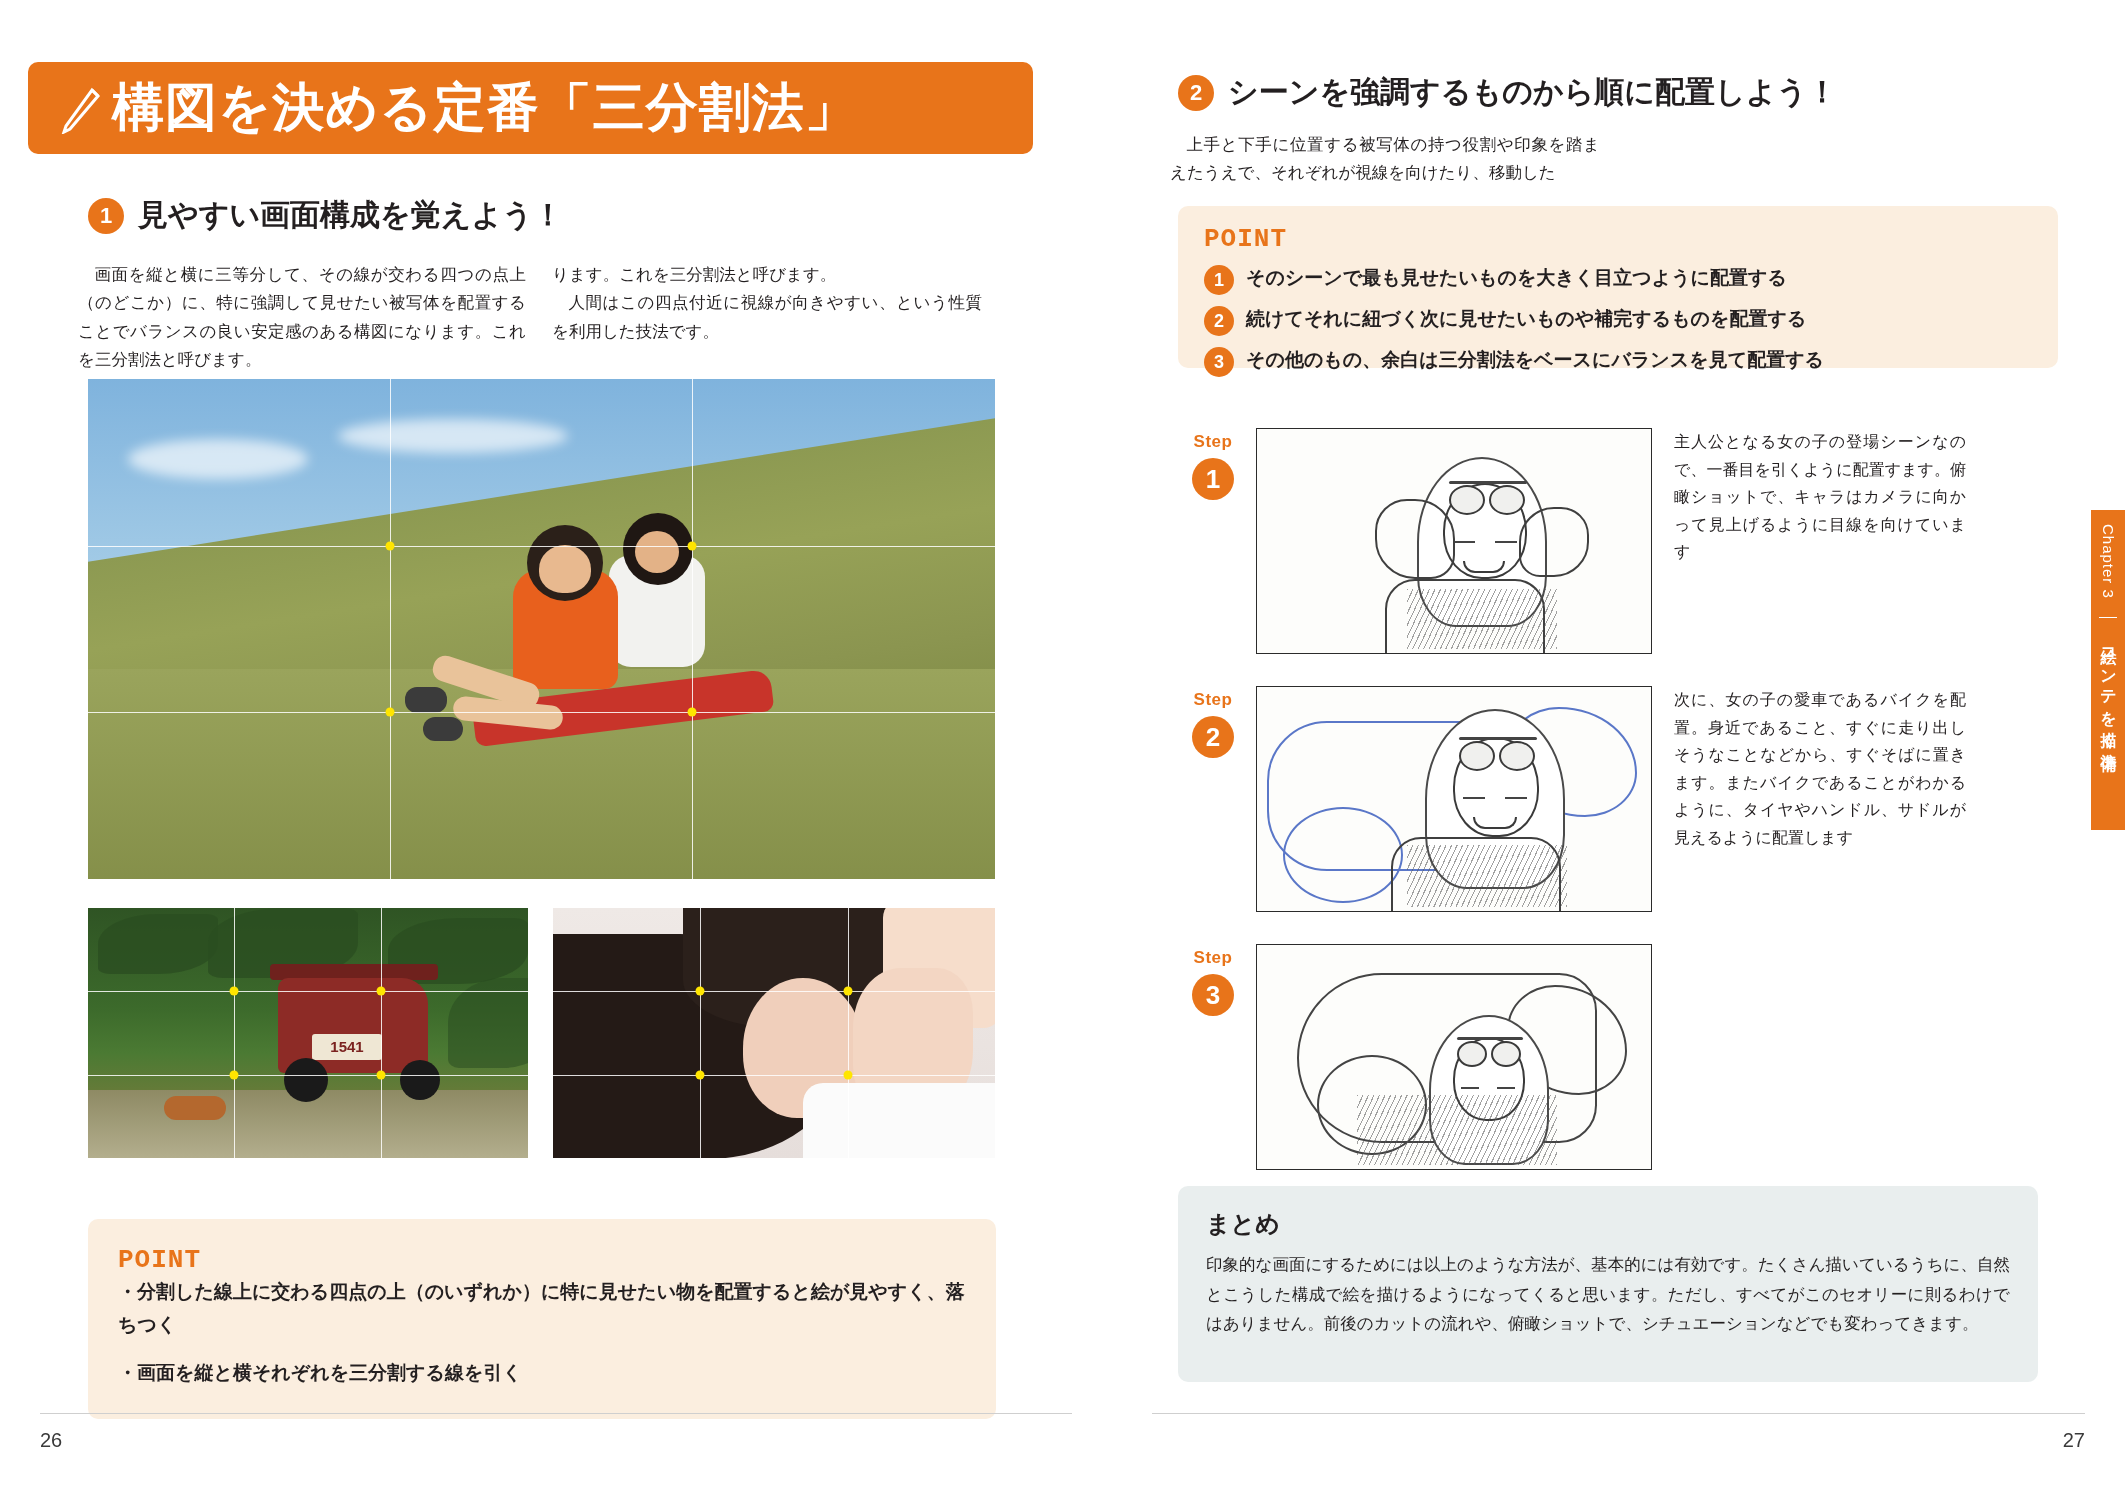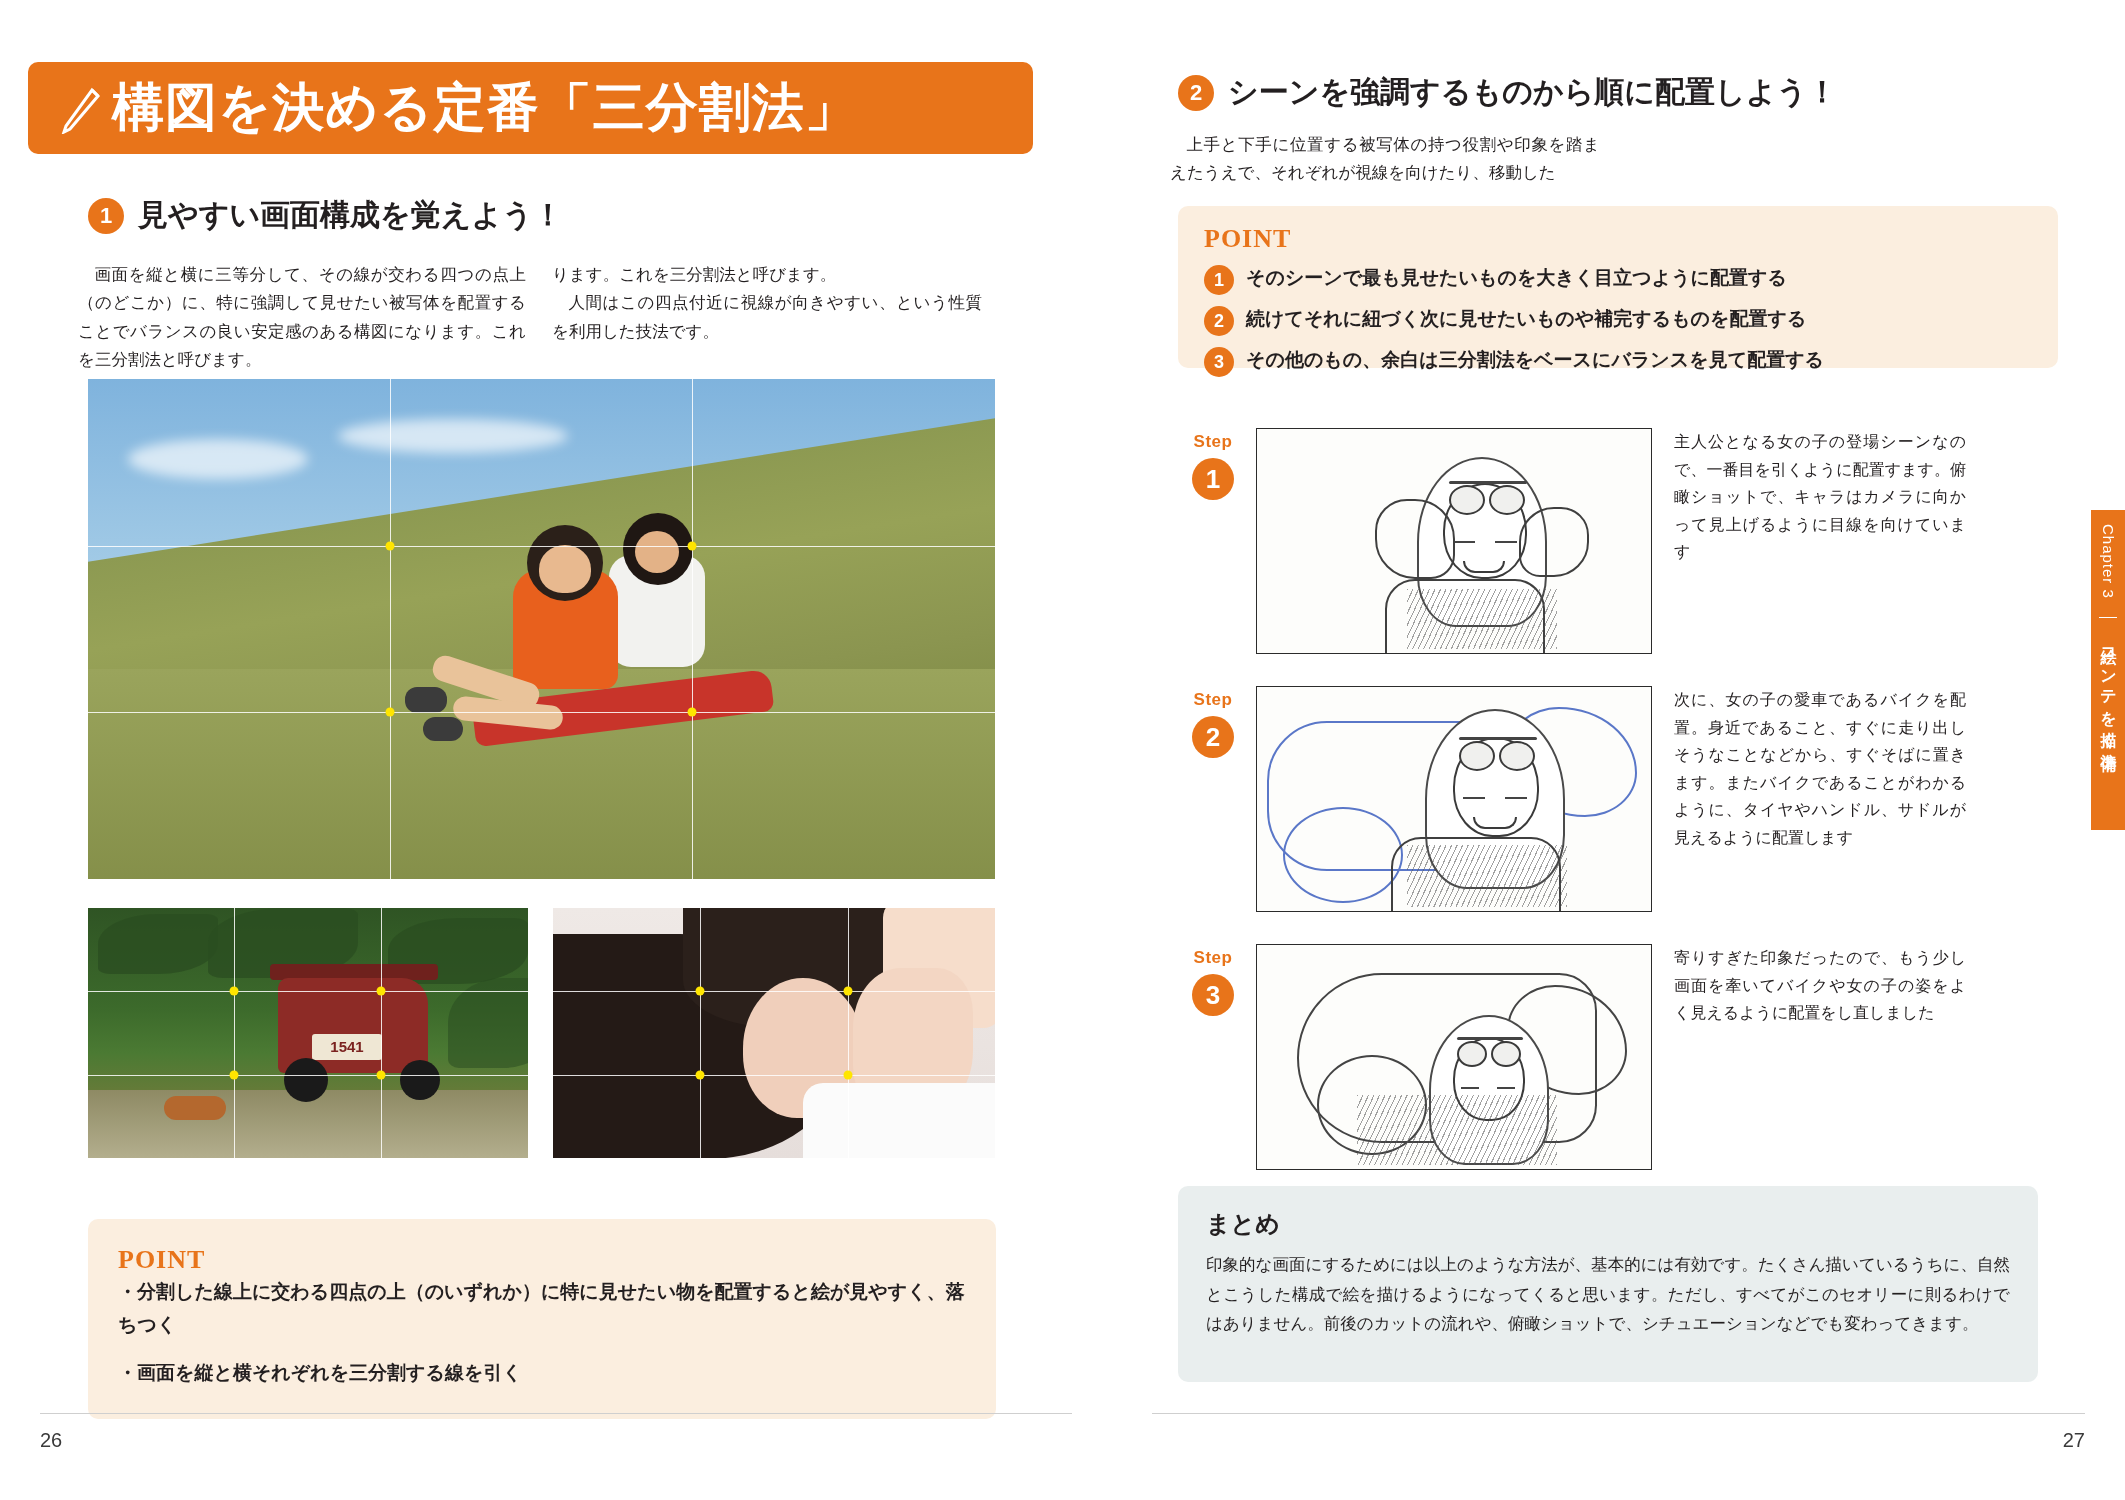--- a/index.html
+++ b/index.html
@@ -100,21 +100,21 @@
   .hand { position:absolute; left:300px; top:60px; width:120px; height:150px; background:#f3d6c3; border-radius:40% 30% 45% 35%; }
   .arm { position:absolute; left:330px; top:-10px; width:120px; height:130px; background:#f6ddcb; border-radius:20px; }
   .shirt { position:absolute; left:250px; top:175px; width:200px; height:80px; background:#fbfbfb; border-radius:20px 0 0 0; }
 
   
   .point-box {
     position:absolute; background:#fbeedf; border-radius:10px;
   }
   .point-box .point-title {
     color:#e8741a; font-size:26px; font-weight:bold; letter-spacing:1px;
-    font-family:Liberation Serif, serif;
+    font-family:Liberation Mono, monospace;
   }
   .point-box .point-line { font-size:19px; font-weight:bold; line-height:1.75; color:#231f20; }
 
   .point-left { left:88px; top:1219px; width:908px; height:200px; padding:26px 30px; }
   .point-item { display:flex; align-items:flex-start; gap:12px; margin-top:10px; }
   .point-item .num-circle { width:30px; height:30px; font-size:18px; margin-top:1px; }
   .point-item .pi-text { font-size:19px; font-weight:bold; line-height:1.5; }
 
   .step-row { position:absolute; display:flex; align-items:flex-start; }
   .step-label { width:86px; text-align:center; padding-top:4px; }
@@ -360,21 +360,20 @@
           <div class="sk" style="left:250px; top:40px; width:120px; height:110px; border:2px solid #444; border-radius:40% 60% 40% 60%;"></div>
           <div class="hair" style="left:172px; top:70px; width:120px; height:150px; border-radius:50% 50% 30% 30%;"></div>
           <div class="girl-head" style="left:196px; top:92px; width:72px; height:84px;"></div>
           <div class="goggle" style="left:200px; top:96px; width:30px; height:26px;"></div>
           <div class="goggle" style="left:234px; top:96px; width:30px; height:26px;"></div>
           <div class="sk sk-line" style="left:200px; top:92px; width:66px; height:3px; border-radius:2px;"></div>
           <div class="sk sk-line" style="left:204px; top:142px; width:18px; height:2px;"></div>
           <div class="sk sk-line" style="left:240px; top:142px; width:18px; height:2px;"></div>
           <div class="hatch" style="left:100px; top:150px; width:200px; height:70px;"></div>
         </div>
-        <div class="step-text">寄りすぎた印象だったので、もう少し画面を牽いてバイクや女の子の姿をよく見えるように配置をし直しました</div>
       </div>
 
       <div class="matome" style="left:66px; top:1186px;">
         <div class="m-title">まとめ</div>
         <div class="m-text">印象的な画面にするためには以上のような方法が、基本的には有効です。たくさん描いているうちに、自然とこうした構成で絵を描けるようになってくると思います。ただし、すべてがこのセオリーに則るわけではありません。前後のカットの流れや、俯瞰ショットで、シチュエーションなどでも変わってきます。</div>
       </div>
 
       <div class="chapter-tab">
         <div class="ct-top">Chapter 3</div>
         <div class="ct-div"></div>

